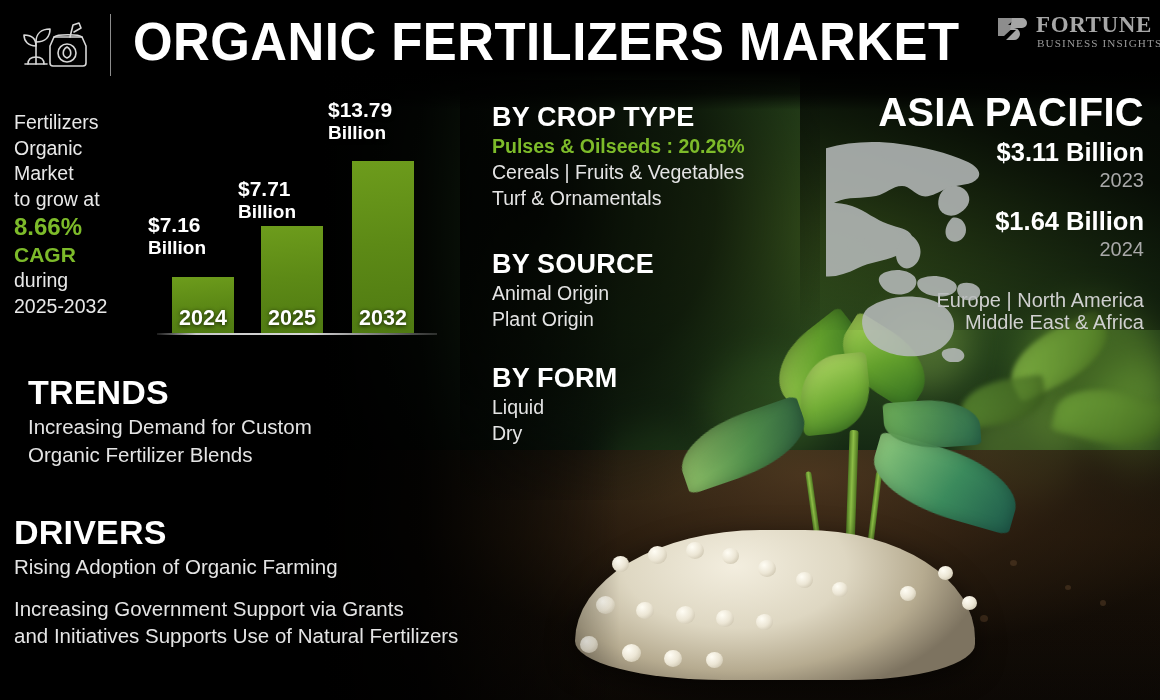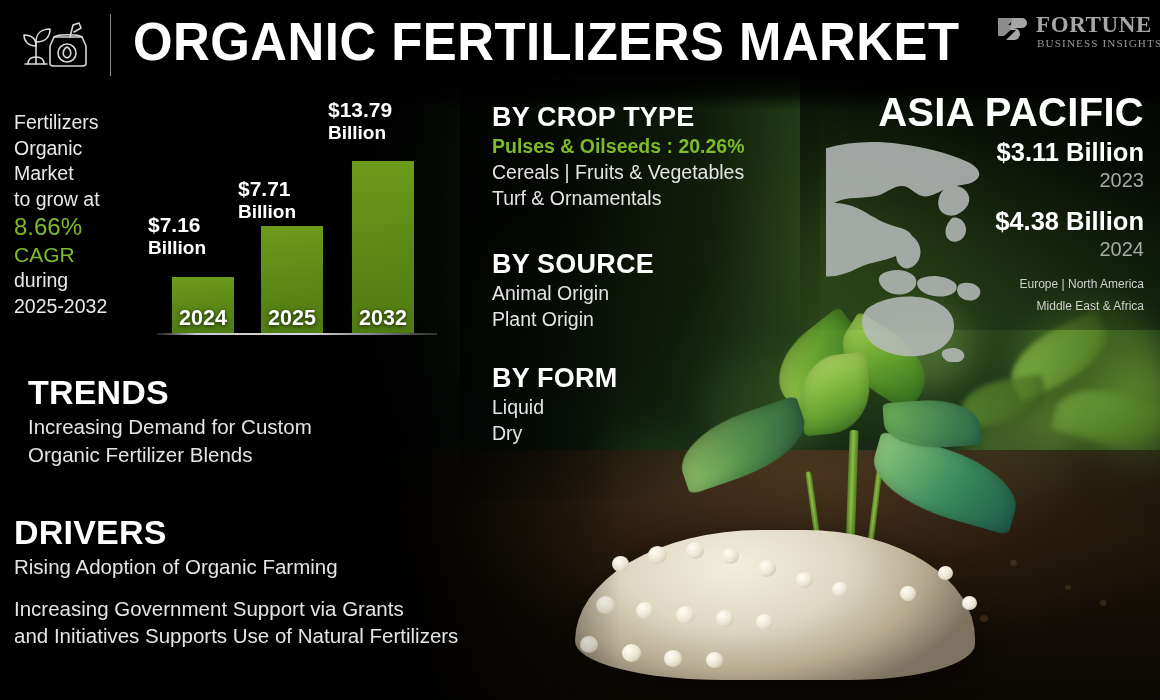--- a/index.html
+++ b/index.html
@@ -94,21 +94,21 @@
   }
   .fbi-sub{
     position:absolute;left:41px;top:23px;color:#9a9a9a;
     font-family:"Liberation Serif",serif;font-size:11.2px;
     letter-spacing:1.1px;line-height:13px;white-space:nowrap;
   }
 
   
   .intro{position:absolute;left:14px;top:110px;width:140px;color:#e8e8e8;
          font-size:19.5px;line-height:25.6px;font-weight:300;}
-  .intro .accent{color:#7dbb2a;font-weight:400;display:block;}
+  .intro .accent{color:#7dbb2a;font-weight:700;display:block;}
   .intro .accent.big{font-size:24px;line-height:29px;}
   .intro .accent.cagr{font-size:21px;line-height:27px;}
   .intro span.ln{display:block;}
 
   
   .chart{position:absolute;left:150px;top:95px;width:300px;height:240px;}
   .axis{position:absolute;left:7px;bottom:0;width:280px;height:2px;
         background:linear-gradient(90deg,rgba(190,190,190,.15),#c9c9c9 14%,#d6d6d6 55%,rgba(190,190,190,.22));}
   .bar{position:absolute;bottom:2px;width:62px;
        background:linear-gradient(175deg,#6d9c1c 0%,#5d8a16 48%,#4f7a12 100%);}
@@ -127,21 +127,21 @@
   .sec-line.hl{color:#7dbb2a;font-weight:700;font-size:19.5px;}
   .block-2{margin-top:37px;}
   .block-3{margin-top:30px;}
 
   
   .right{position:absolute;right:16px;top:90px;width:300px;text-align:right;}
   .apac-title{color:#fff;font-weight:700;font-size:40px;line-height:44px;letter-spacing:.3px;}
   .apac-val{color:#fff;font-weight:700;font-size:25.5px;line-height:31px;margin-top:3px;}
   .apac-year{color:#a9a9a9;font-weight:400;font-size:20px;line-height:25px;}
   .apac-val.second{margin-top:13px;}
-  .regions{margin-top:12px;color:#cfcfcf;font-weight:300;font-size:12px;line-height:21.5px;}
+  .regions{margin-top:28px;color:#cfcfcf;font-weight:300;font-size:20px;line-height:21.5px;}
   .map{position:absolute;left:-18px;top:42px;width:210px;height:230px;opacity:.86;}
 
   
   .trends{position:absolute;left:28px;top:372px;width:520px;}
   .drivers{position:absolute;left:14px;top:512px;width:540px;}
   .big-head{color:#fff;font-weight:700;font-size:34px;line-height:41px;letter-spacing:.2px;}
   .body-line{color:#e4e4e4;font-weight:300;font-size:20.5px;line-height:27.5px;white-space:nowrap;}
   .para-gap{height:14px;}
 </style>
 </head>
@@ -326,21 +326,21 @@
                      C117 228 113 221 118 218 Z"></path>
             <path d="M24 108 C32 104 42 106 44 112 C46 118 38 123 30 121 C22 119 18 112 24 108 Z"></path>
             <path d="M56 18 C64 14 76 14 82 18 C88 23 82 30 72 30 C62 30 52 24 56 18 Z"></path>
           </g>
         </svg>
       </div>
 
       <div class="apac-title">ASIA PACIFIC</div>
       <div class="apac-val">$3.11 Billion</div>
       <div class="apac-year">2023</div>
-      <div class="apac-val second">$4.38 Billion</div>
+      <div class="apac-val second">$1.64 Billion</div>
       <div class="apac-year">2024</div>
 
       <div class="regions">
         <div>Europe  |  North America</div>
         <div>Middle East &amp; Africa</div>
       </div>
     </div>
 
     <div class="trends">
       <div class="big-head">TRENDS</div>

